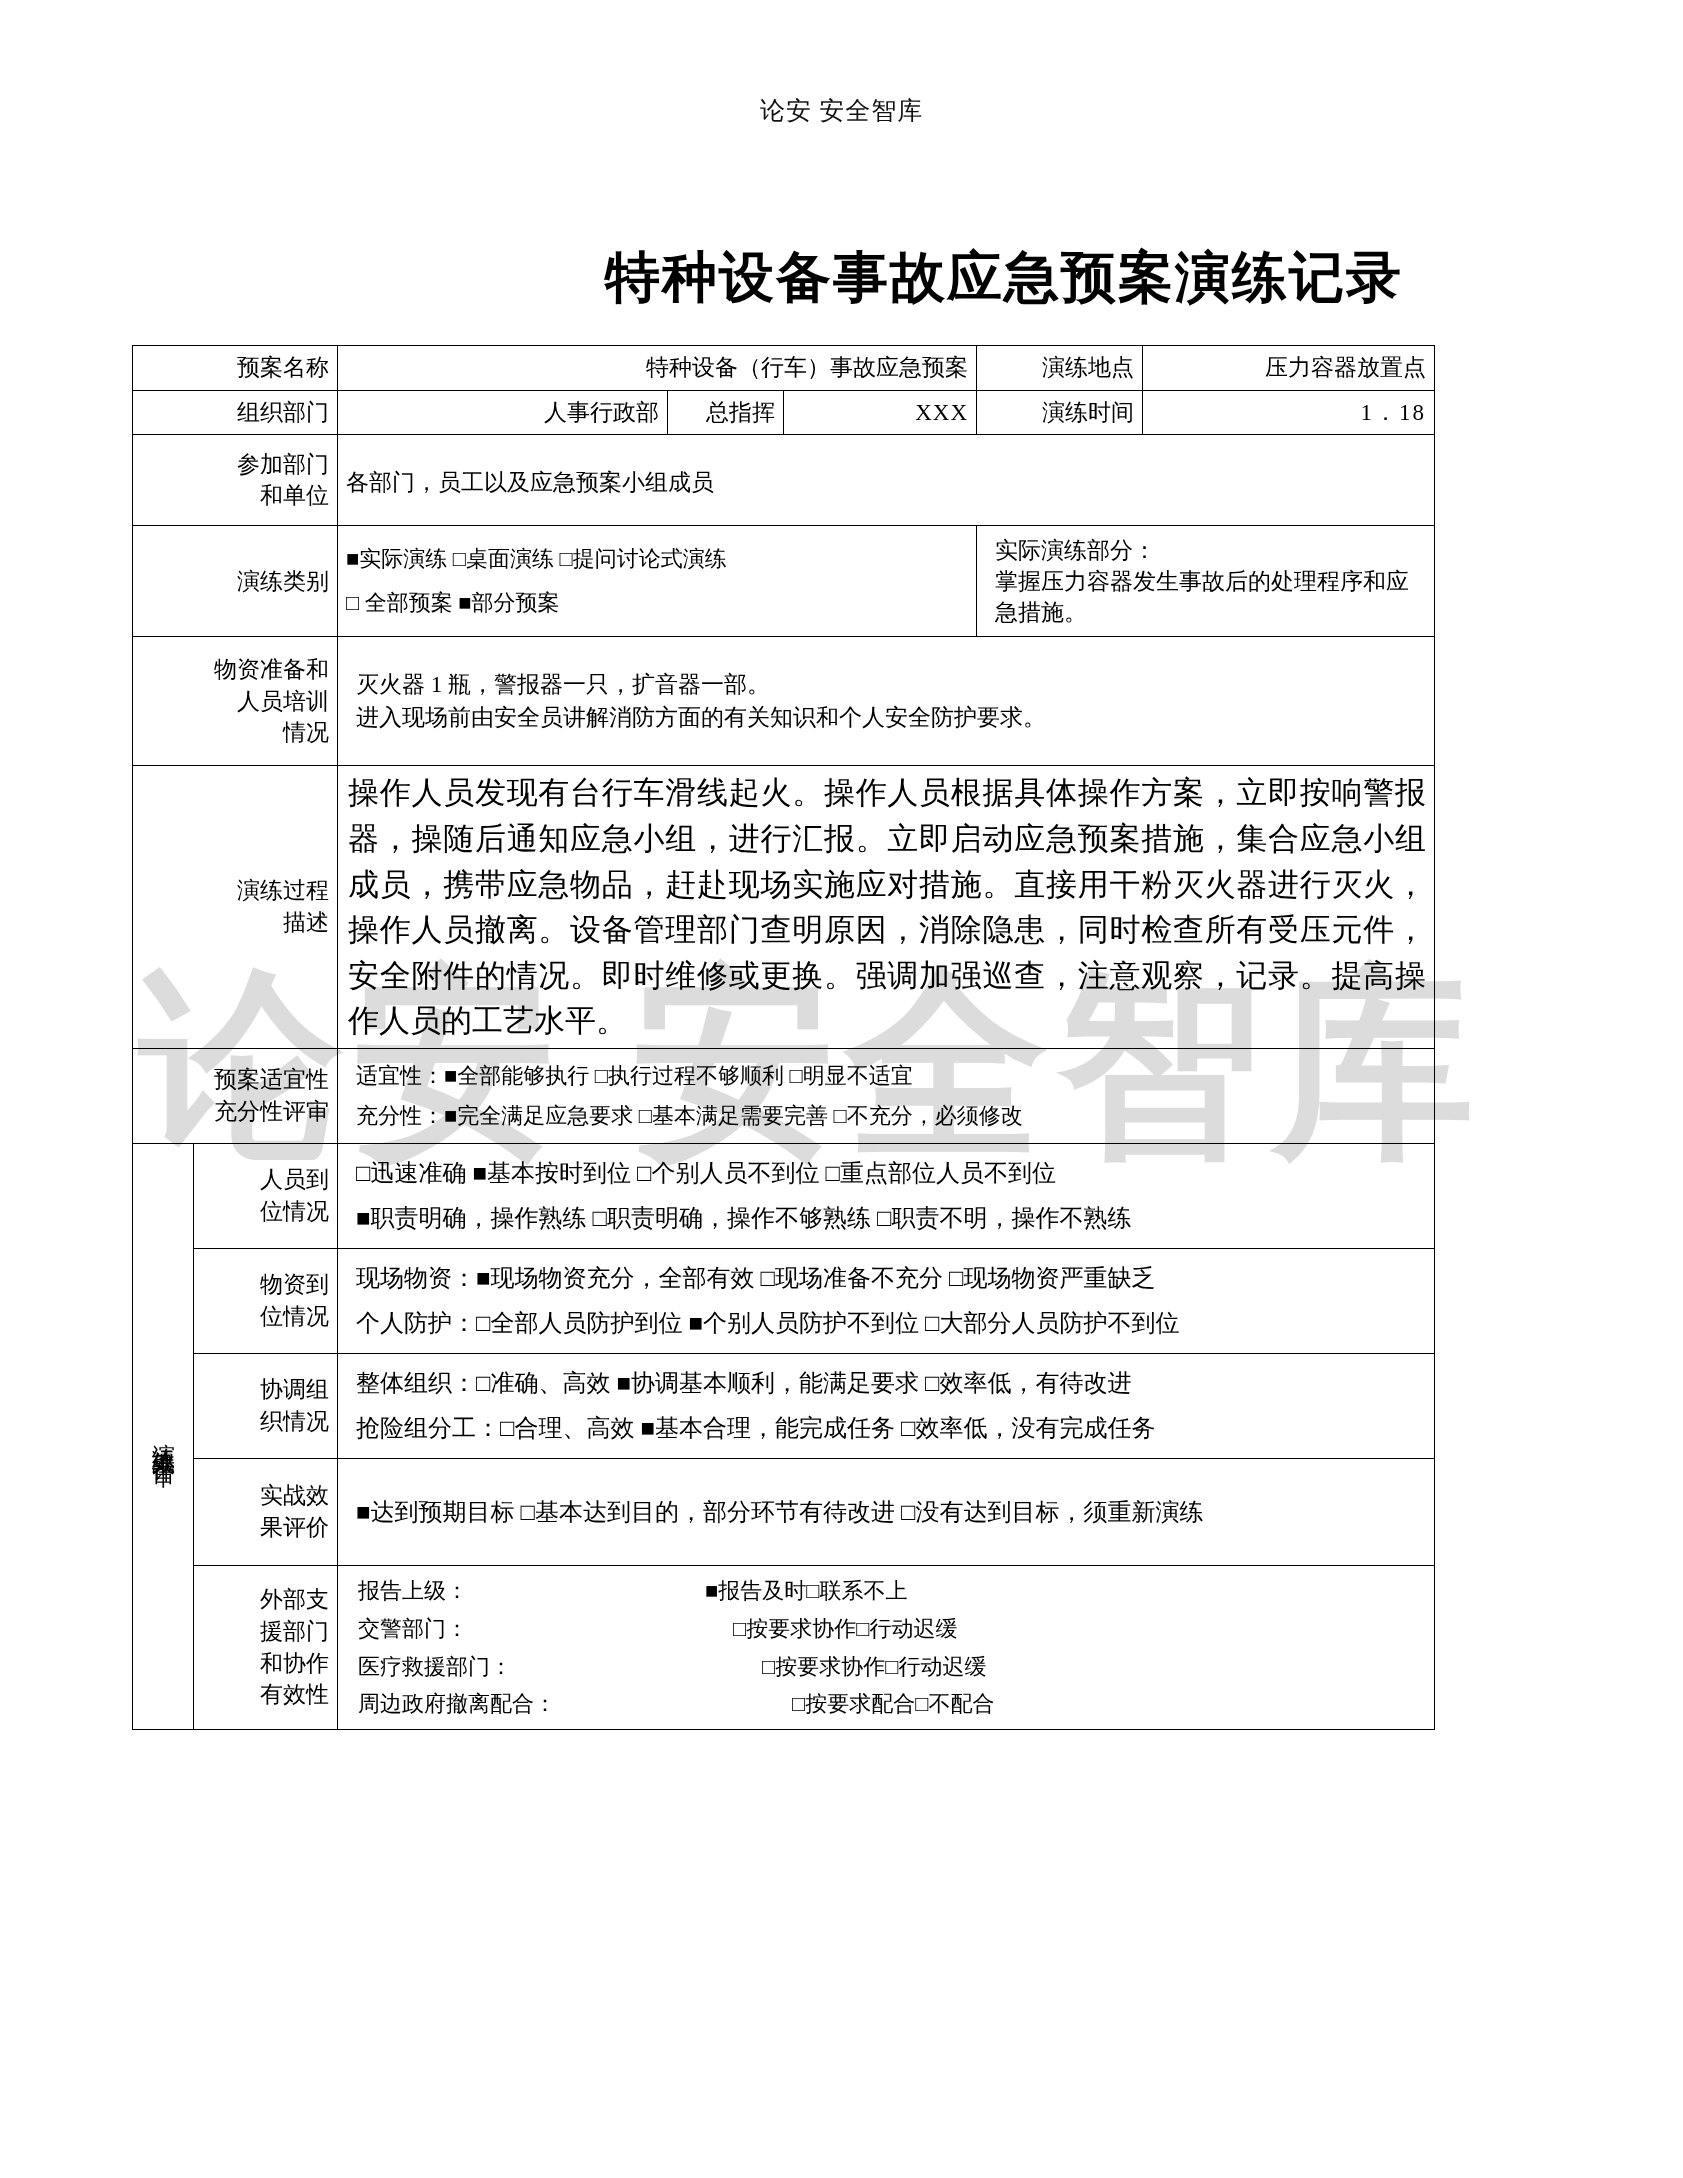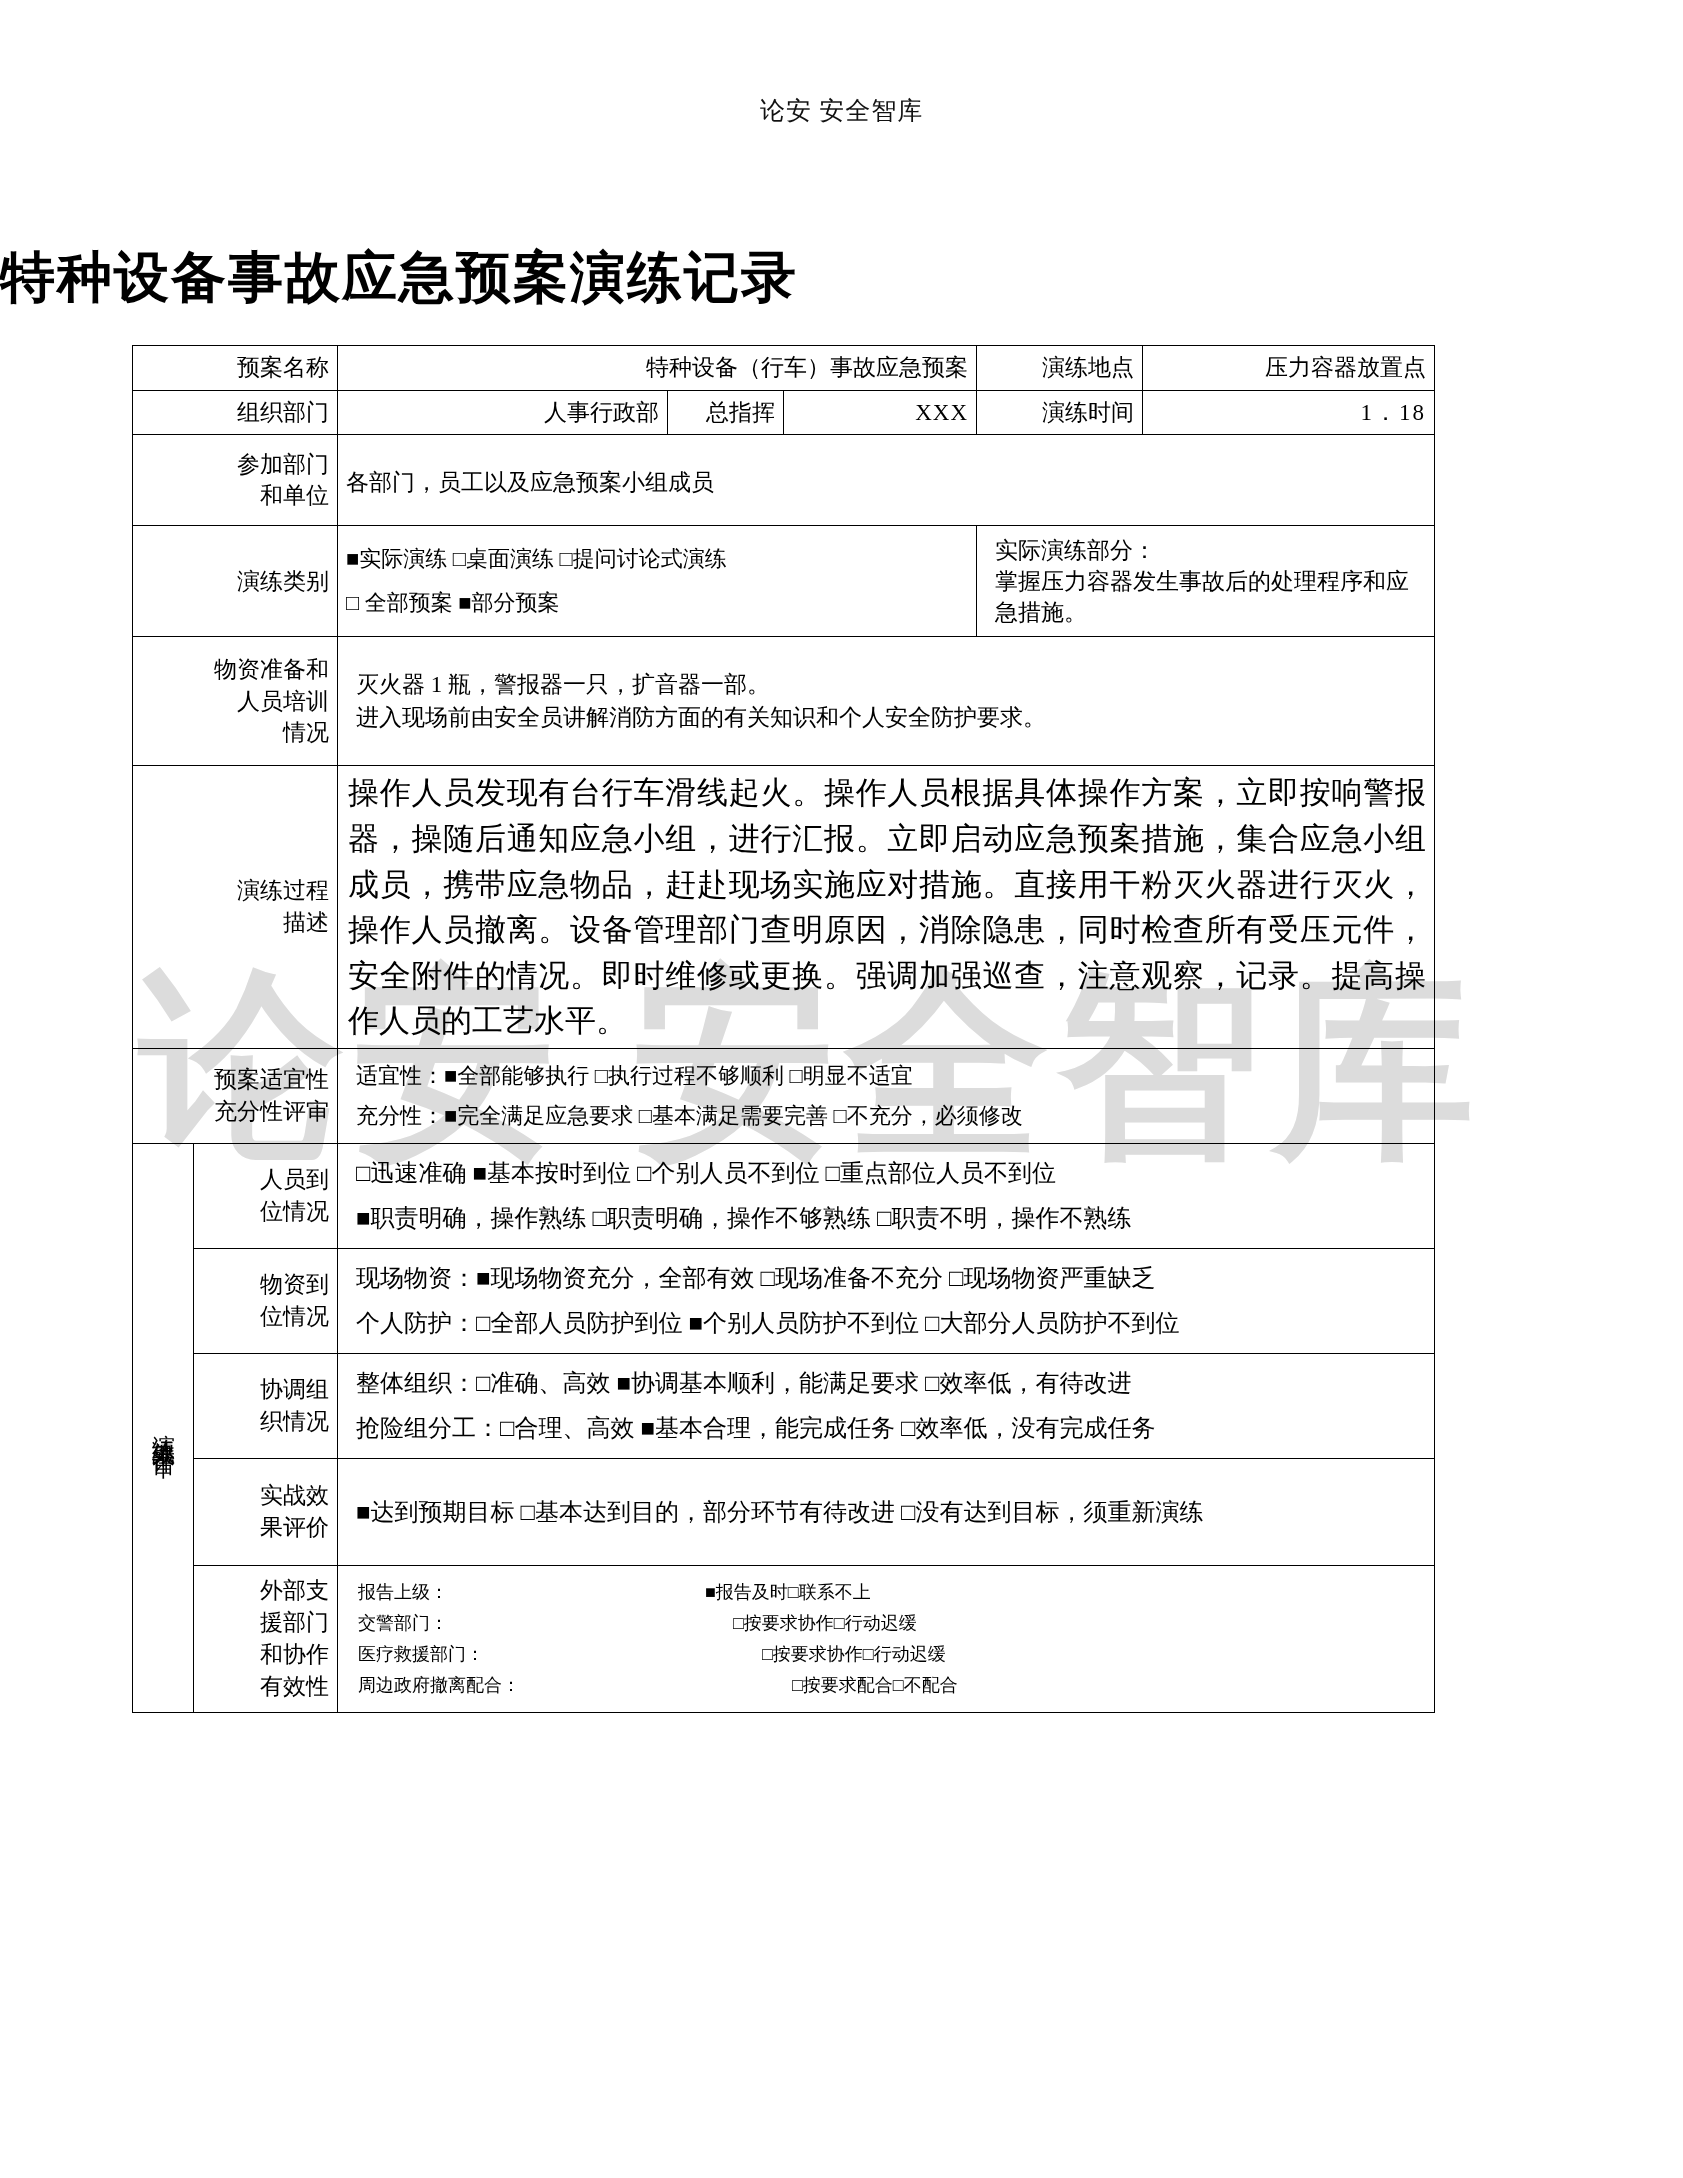--- a/index.html
+++ b/index.html
@@ -45,21 +45,21 @@
     user-select: none;
     font-family: "Liberation Sans", sans-serif;
   }
 
   
   .doc-title {
     position: absolute;
     top: 241px;
     left: 0;
     width: 1403px;
-    text-align: left;
+    text-align: right;
     font-size: 55px;
     font-weight: bold;
     letter-spacing: 2px;
     font-family: "Liberation Sans", sans-serif;
     z-index: 2;
   }
 
   
   .tbl-wrap {
     position: absolute;
@@ -122,21 +122,21 @@
   .bold-xxx { font-size: 24px; letter-spacing: 1px; }
   .nums { letter-spacing: 2px; font-size: 24px; margin-left: 41px; }
 
   .ext-grid {
     display: block;
     padding: 6px 4px 6px 10px;
   }
   .ext-row {
     display: flex;
     align-items: baseline;
-    font-size: 18px;
+    font-size: 22px;
     line-height: 1.72;
     white-space: nowrap;
   }
   .ext-lbl { width: 327px; flex: 0 0 327px; text-align: left; }
   .ext-val { flex: 1 1 auto; }
   .ev1 { padding-left: 20px; }
   .ev2 { padding-left: 48px; }
   .ev3 { padding-left: 77px; }
   .ev4 { padding-left: 107px; }
 </style>

